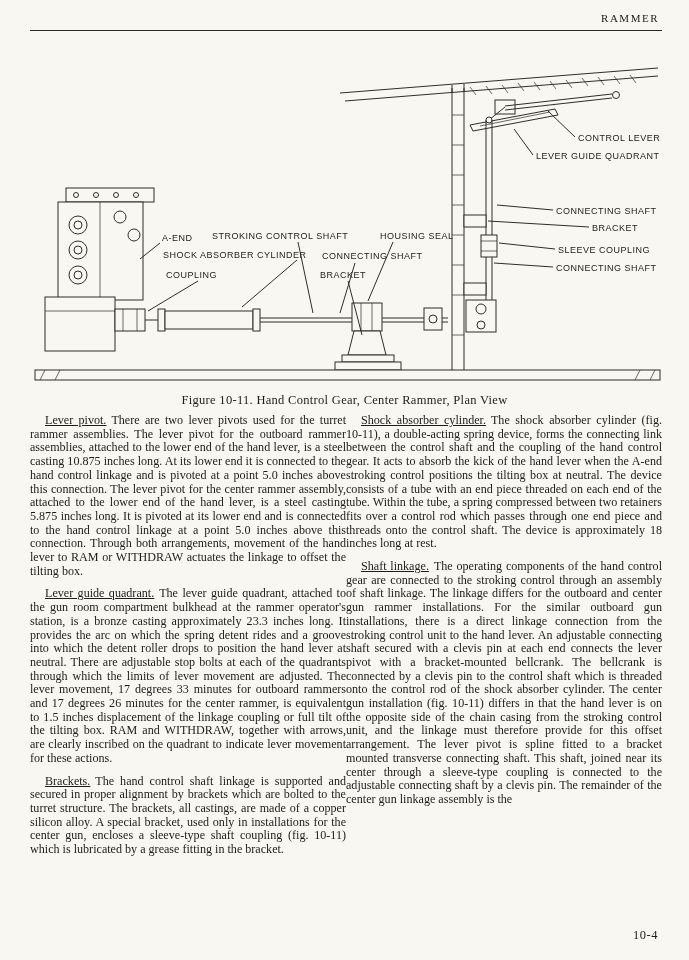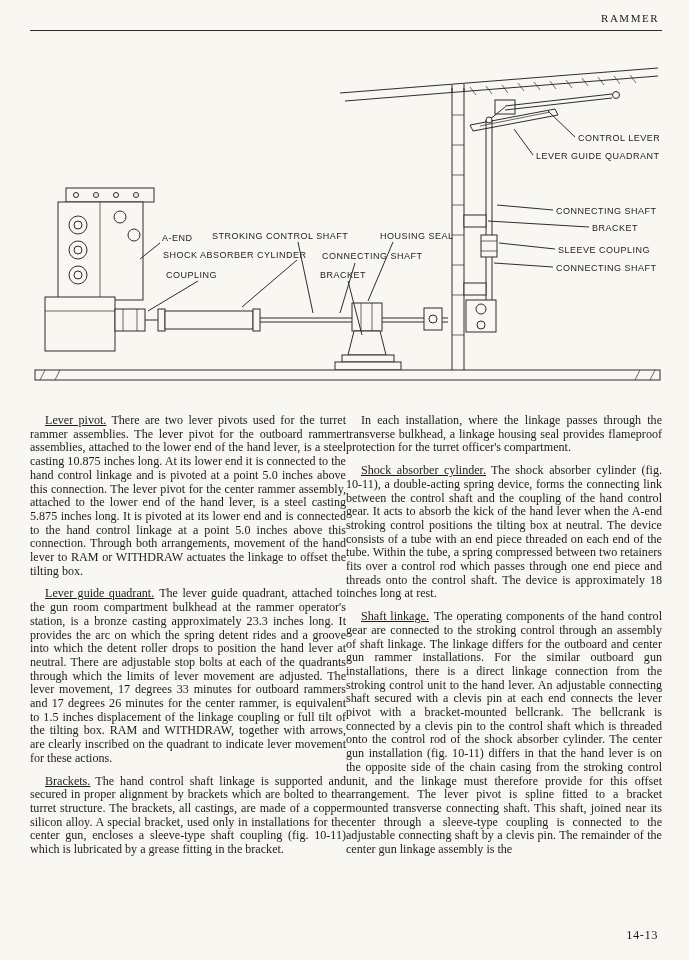--- a/index.html
+++ b/index.html
@@ -203,41 +203,39 @@
       <text x="162" y="196">A-END</text>
       <text x="212" y="194">STROKING CONTROL SHAFT</text>
       <text x="380" y="194">HOUSING SEAL</text>
       <text x="163" y="213">SHOCK ABSORBER CYLINDER</text>
       <text x="322" y="214">CONNECTING SHAFT</text>
       <text x="166" y="233">COUPLING</text>
       <text x="320" y="233">BRACKET</text>
     </g>
   </svg>
 
+  <div class="fig-caption">Figure 10-11.  Hand Control Gear, Center Rammer, Plan View</div>
 
   <div class="text-columns">
     <div class="col">
       <p class="para">
         <span class="lead">Lever pivot.</span><span>There are two lever pivots used for the turret rammer assemblies.  The lever pivot for the outboard rammer assemblies, attached to the lower end of the hand lever, is a steel casting 10.875 inches long.  At its lower end it is connected to the hand control linkage and is pivoted at a point 5.0 inches above this connection.  The lever pivot for the center rammer assembly, attached to the lower end of the hand lever, is a steel casting 5.875 inches long.  It is pivoted at its lower end and is connected to the hand control linkage at a point 5.0 inches above this connection.  Through both arrangements, movement of the hand lever to RAM or WITHDRAW actuates the linkage to offset the tilting box.</span>
       </p>
       <p class="para">
         <span class="lead">Lever guide quadrant.</span><span>The lever guide quadrant, attached to the gun room compartment bulkhead at the rammer operator's station, is a bronze casting approximately 23.3 inches long.  It provides the arc on which the spring detent rides and a groove into which the detent roller drops to position the hand lever at neutral.  There are adjustable stop bolts at each of the quadrants through which the limits of lever movement are adjusted.  The lever movement, 17 degrees 33 minutes for outboard rammers and 17 degrees 26 minutes for the center rammer, is equivalent to 1.5 inches displacement of the linkage coupling or full tilt of the tilting box.  RAM and WITHDRAW, together with arrows, are clearly inscribed on the quadrant to indicate lever movement for these actions.</span>
       </p>
       <p class="para">
         <span class="lead">Brackets.</span><span>The hand control shaft linkage is supported and secured in proper alignment by brackets which are bolted to the turret structure.  The brackets, all castings, are made of a copper silicon alloy.  A special bracket, used only in installations for the center gun, encloses a sleeve-type shaft coupling (fig. 10-11) which is lubricated by a grease fitting in the bracket.</span>
       </p>
     </div>
     <div class="col">
       <p class="para">
-        <span>In each installation, where the linkage passes through the transverse bulkhead, a linkage housing seal provides flameproof protection for the turret officer's compartment.</span>
-      </p>
-      <p class="para">
         <span class="lead">Shock absorber cylinder.</span><span>The shock absorber cylinder (fig. 10-11), a double-acting spring device, forms the connecting link between the control shaft and the coupling of the hand control gear.  It acts to absorb the kick of the hand lever when the A-end stroking control positions the tilting box at neutral.  The device consists of a tube with an end piece threaded on each end of the tube.  Within the tube, a spring compressed between two retainers fits over a control rod which passes through one end piece and threads onto the control shaft.  The device is approximately 18 inches long at rest.</span>
       </p>
       <p class="para">
         <span class="lead">Shaft linkage.</span><span>The operating components of the hand control gear are connected to the stroking control through an assembly of shaft linkage.  The linkage differs for the outboard and center gun rammer installations.  For the similar outboard gun installations, there is a direct linkage connection from the stroking control unit to the hand lever.  An adjustable connecting shaft secured with a clevis pin at each end connects the lever pivot with a bracket-mounted bellcrank.  The bellcrank is connected by a clevis pin to the control shaft which is threaded onto the control rod of the shock absorber cylinder.  The center gun installation (fig. 10-11) differs in that the hand lever is on the opposite side of the chain casing from the stroking control unit, and the linkage must therefore provide for this offset arrangement.  The lever pivot is spline fitted to a bracket mounted transverse connecting shaft.  This shaft, joined near its center through a sleeve-type coupling is connected to the adjustable connecting shaft by a clevis pin.  The remainder of the center gun linkage assembly is the</span>
       </p>
     </div>
   </div>
 
-  <div class="page-number">14-13</div>
+  <div class="page-number">10-4</div>
 
 </div>
 
 </body></html>

